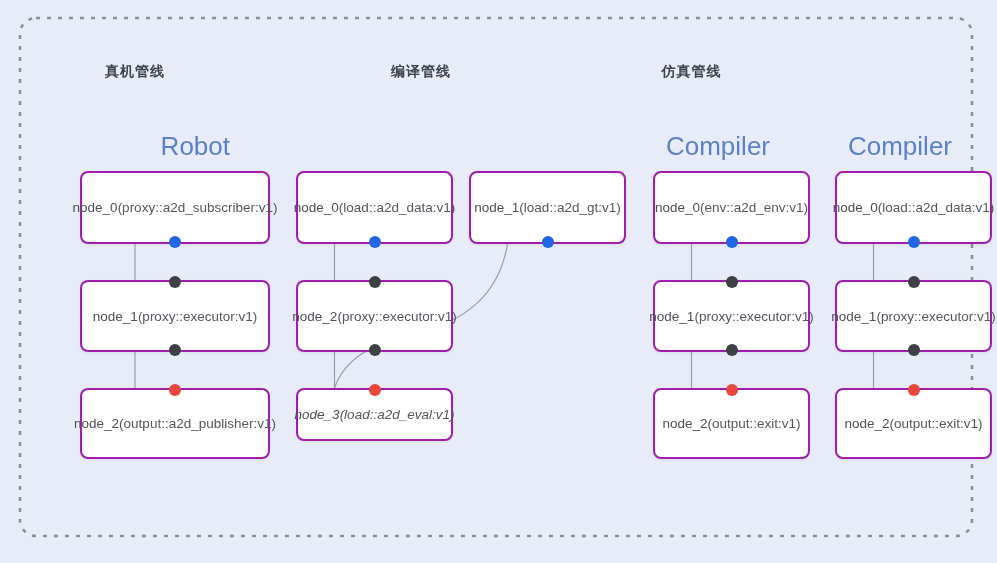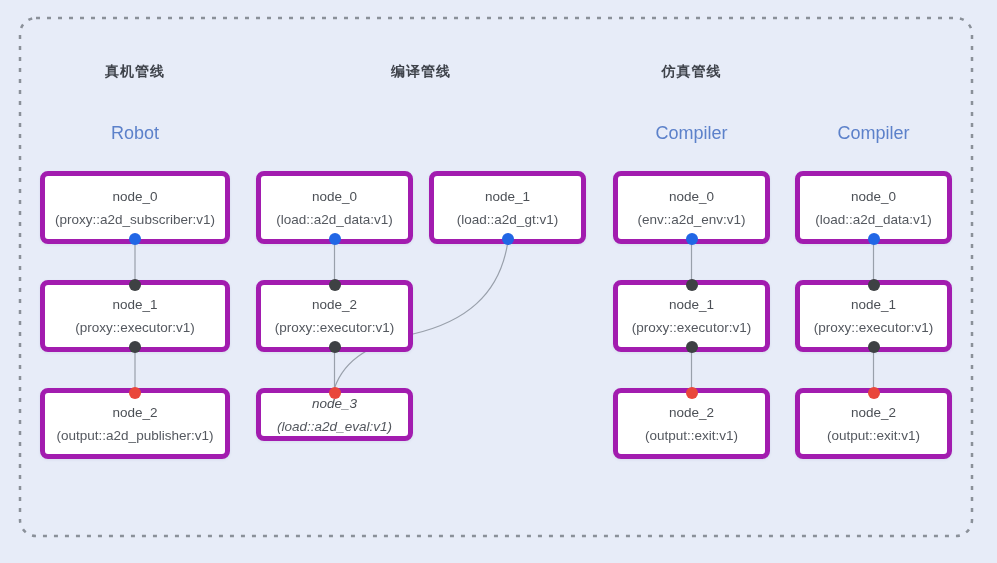--- a/index.html
+++ b/index.html
@@ -10,33 +10,34 @@
     font-family:"Liberation Sans","DejaVu Sans",sans-serif;
     overflow:hidden;
   }
   .edges-layer{position:absolute;left:0;top:0;z-index:1;}
   .col-title{
     position:absolute;top:63px;height:26px;
     text-align:center;font-size:14px;font-weight:bold;
     color:#3f434b;letter-spacing:1px;z-index:2;
   }
   .col-subtitle{
-    position:absolute;top:123px;height:26px;
-    text-align:center;font-size:18px;font-weight:400;
+    position:absolute;top:131px;height:26px;
+    text-align:right;font-size:26px;font-weight:400;
     color:#5c81ca;z-index:2;
   }
   .node{
     position:absolute;z-index:2;
     background:#ffffff;
-    border:5px solid #a21caf;
+    border:2px solid #a21caf;
     border-radius:8px;
     box-shadow:0 1px 3px rgba(40,60,110,0.08);
-    display:flex;flex-direction:column;
+    display:flex;flex-direction:row;
     align-items:center;justify-content:center;
     box-sizing:border-box;
+    margin-left:40px;
   }
   .node .line1{font-size:13.5px;color:#4c5056;line-height:23px;}
   .node .line2{font-size:13.5px;color:#54585f;line-height:23px;}
   .dot{
     position:absolute;left:50%;width:12px;height:12px;
     margin-left:-6px;border-radius:50%;z-index:3;
   }
   .dot.top{top:-6px;}
   .dot.bottom{bottom:-6px;}
   .dot.blue{background:#2166e5;}

